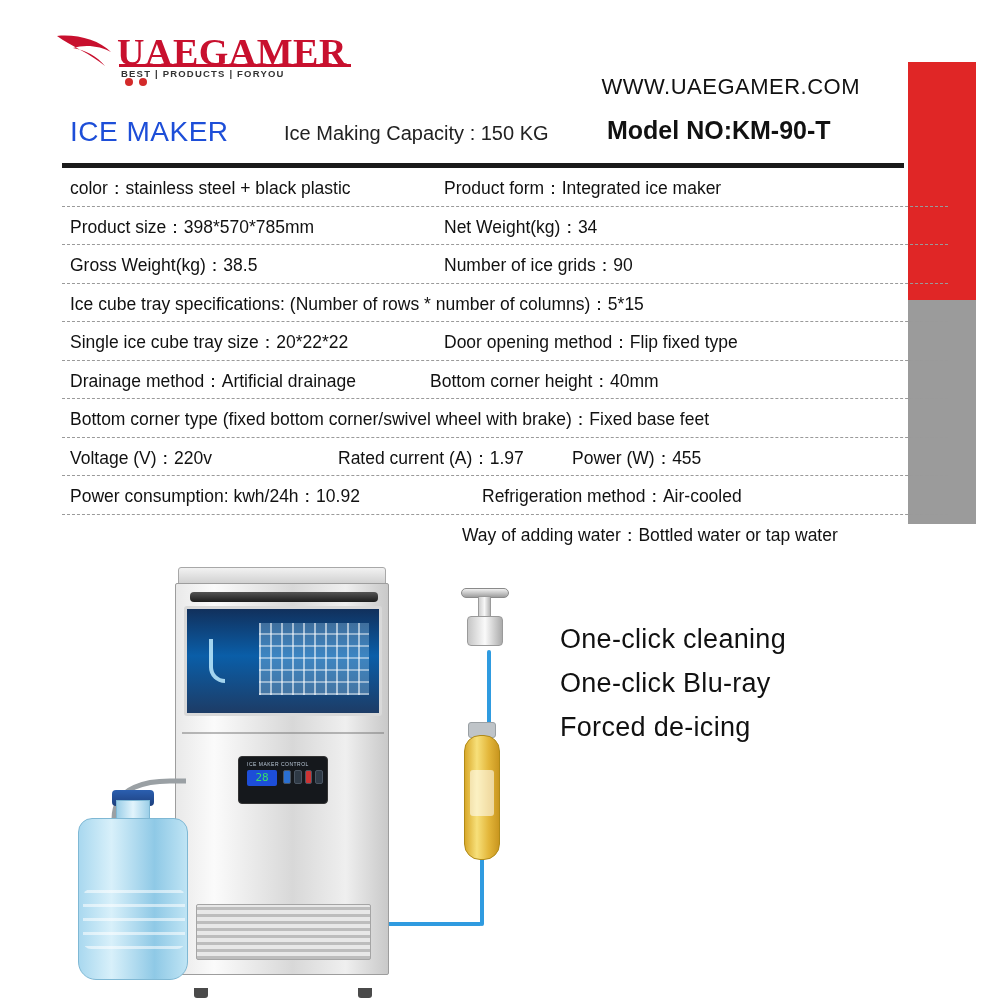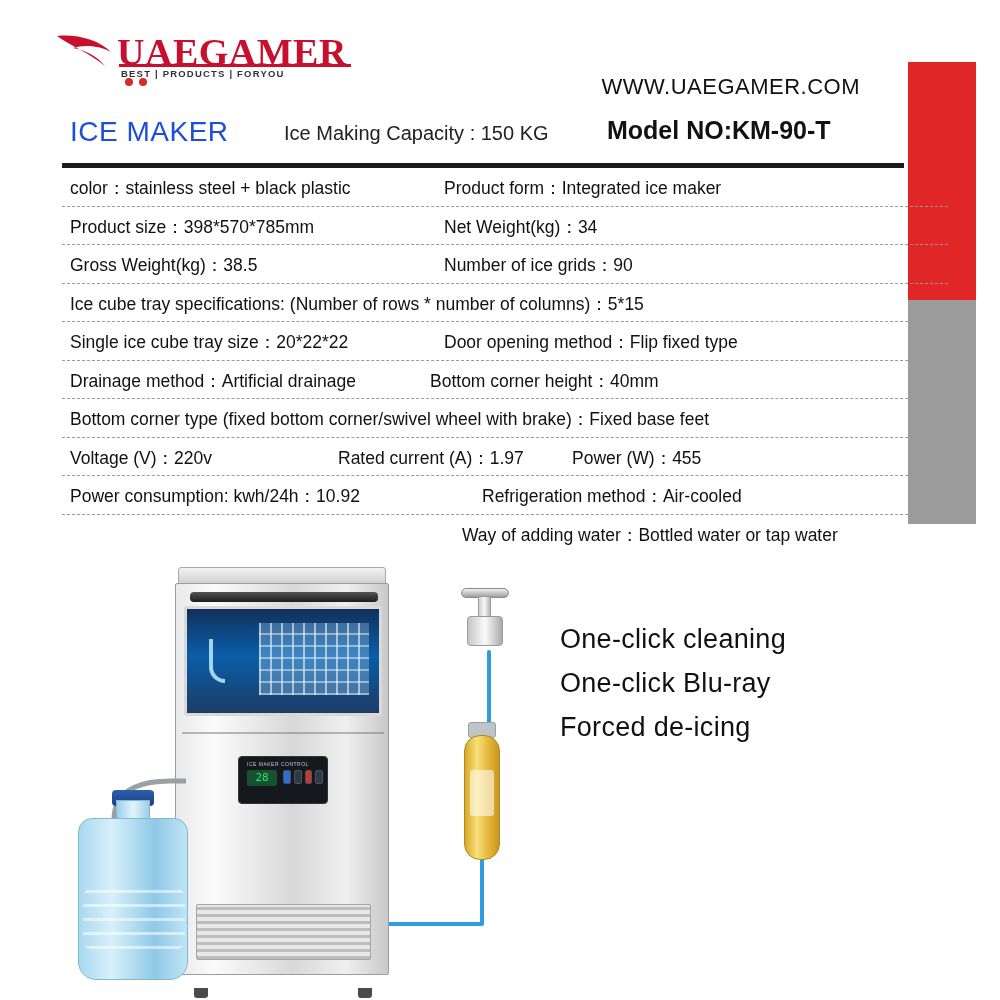--- a/index.html
+++ b/index.html
@@ -230,21 +230,21 @@
     position: absolute;
     left: 8px; top: 4px;
     font-size: 5px;
     color: #b9c7d6;
     letter-spacing: 0.5px;
   }
   .panel-display {
     position: absolute;
     left: 8px; top: 13px;
     width: 30px; height: 16px;
-    background: #14532d;
+    background: #1d4ed8;
     border-radius: 2px;
     color: #35e06a;
     font-family: "DejaVu Sans Mono", monospace;
     font-size: 11px;
     text-align: center;
     line-height: 16px;
   }
   .panel-btns {
     position: absolute;
     left: 44px; top: 13px;

